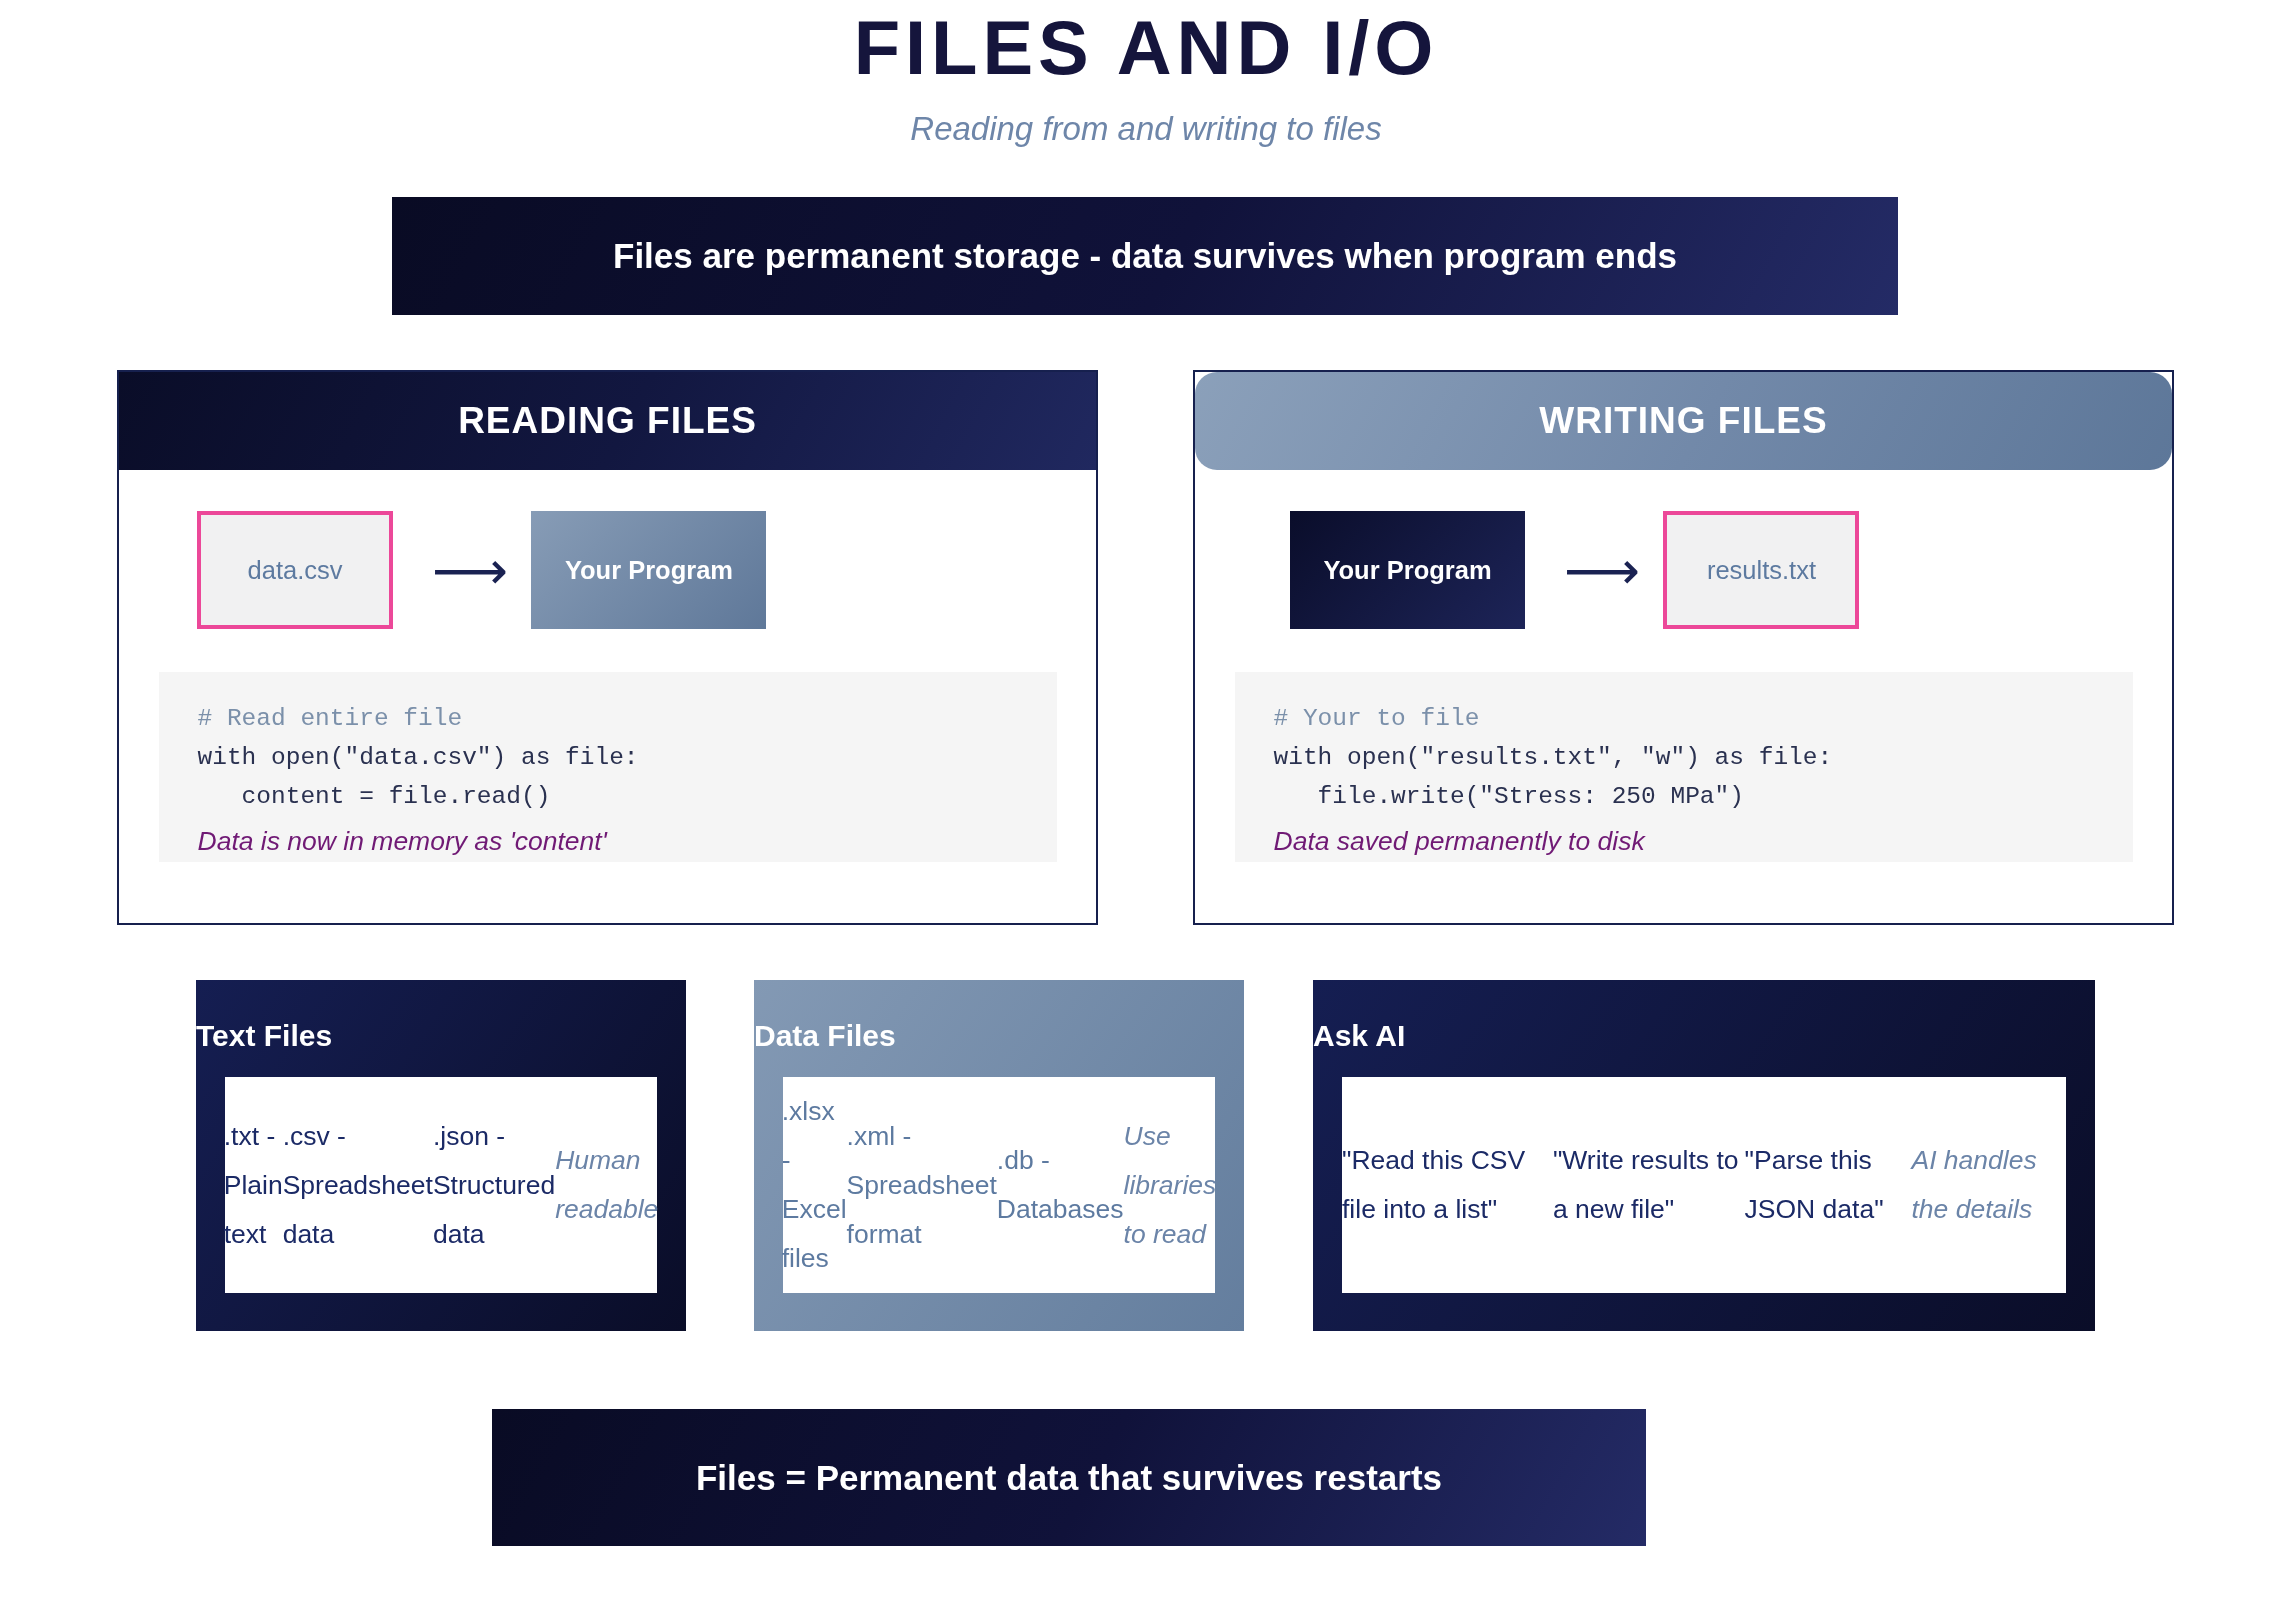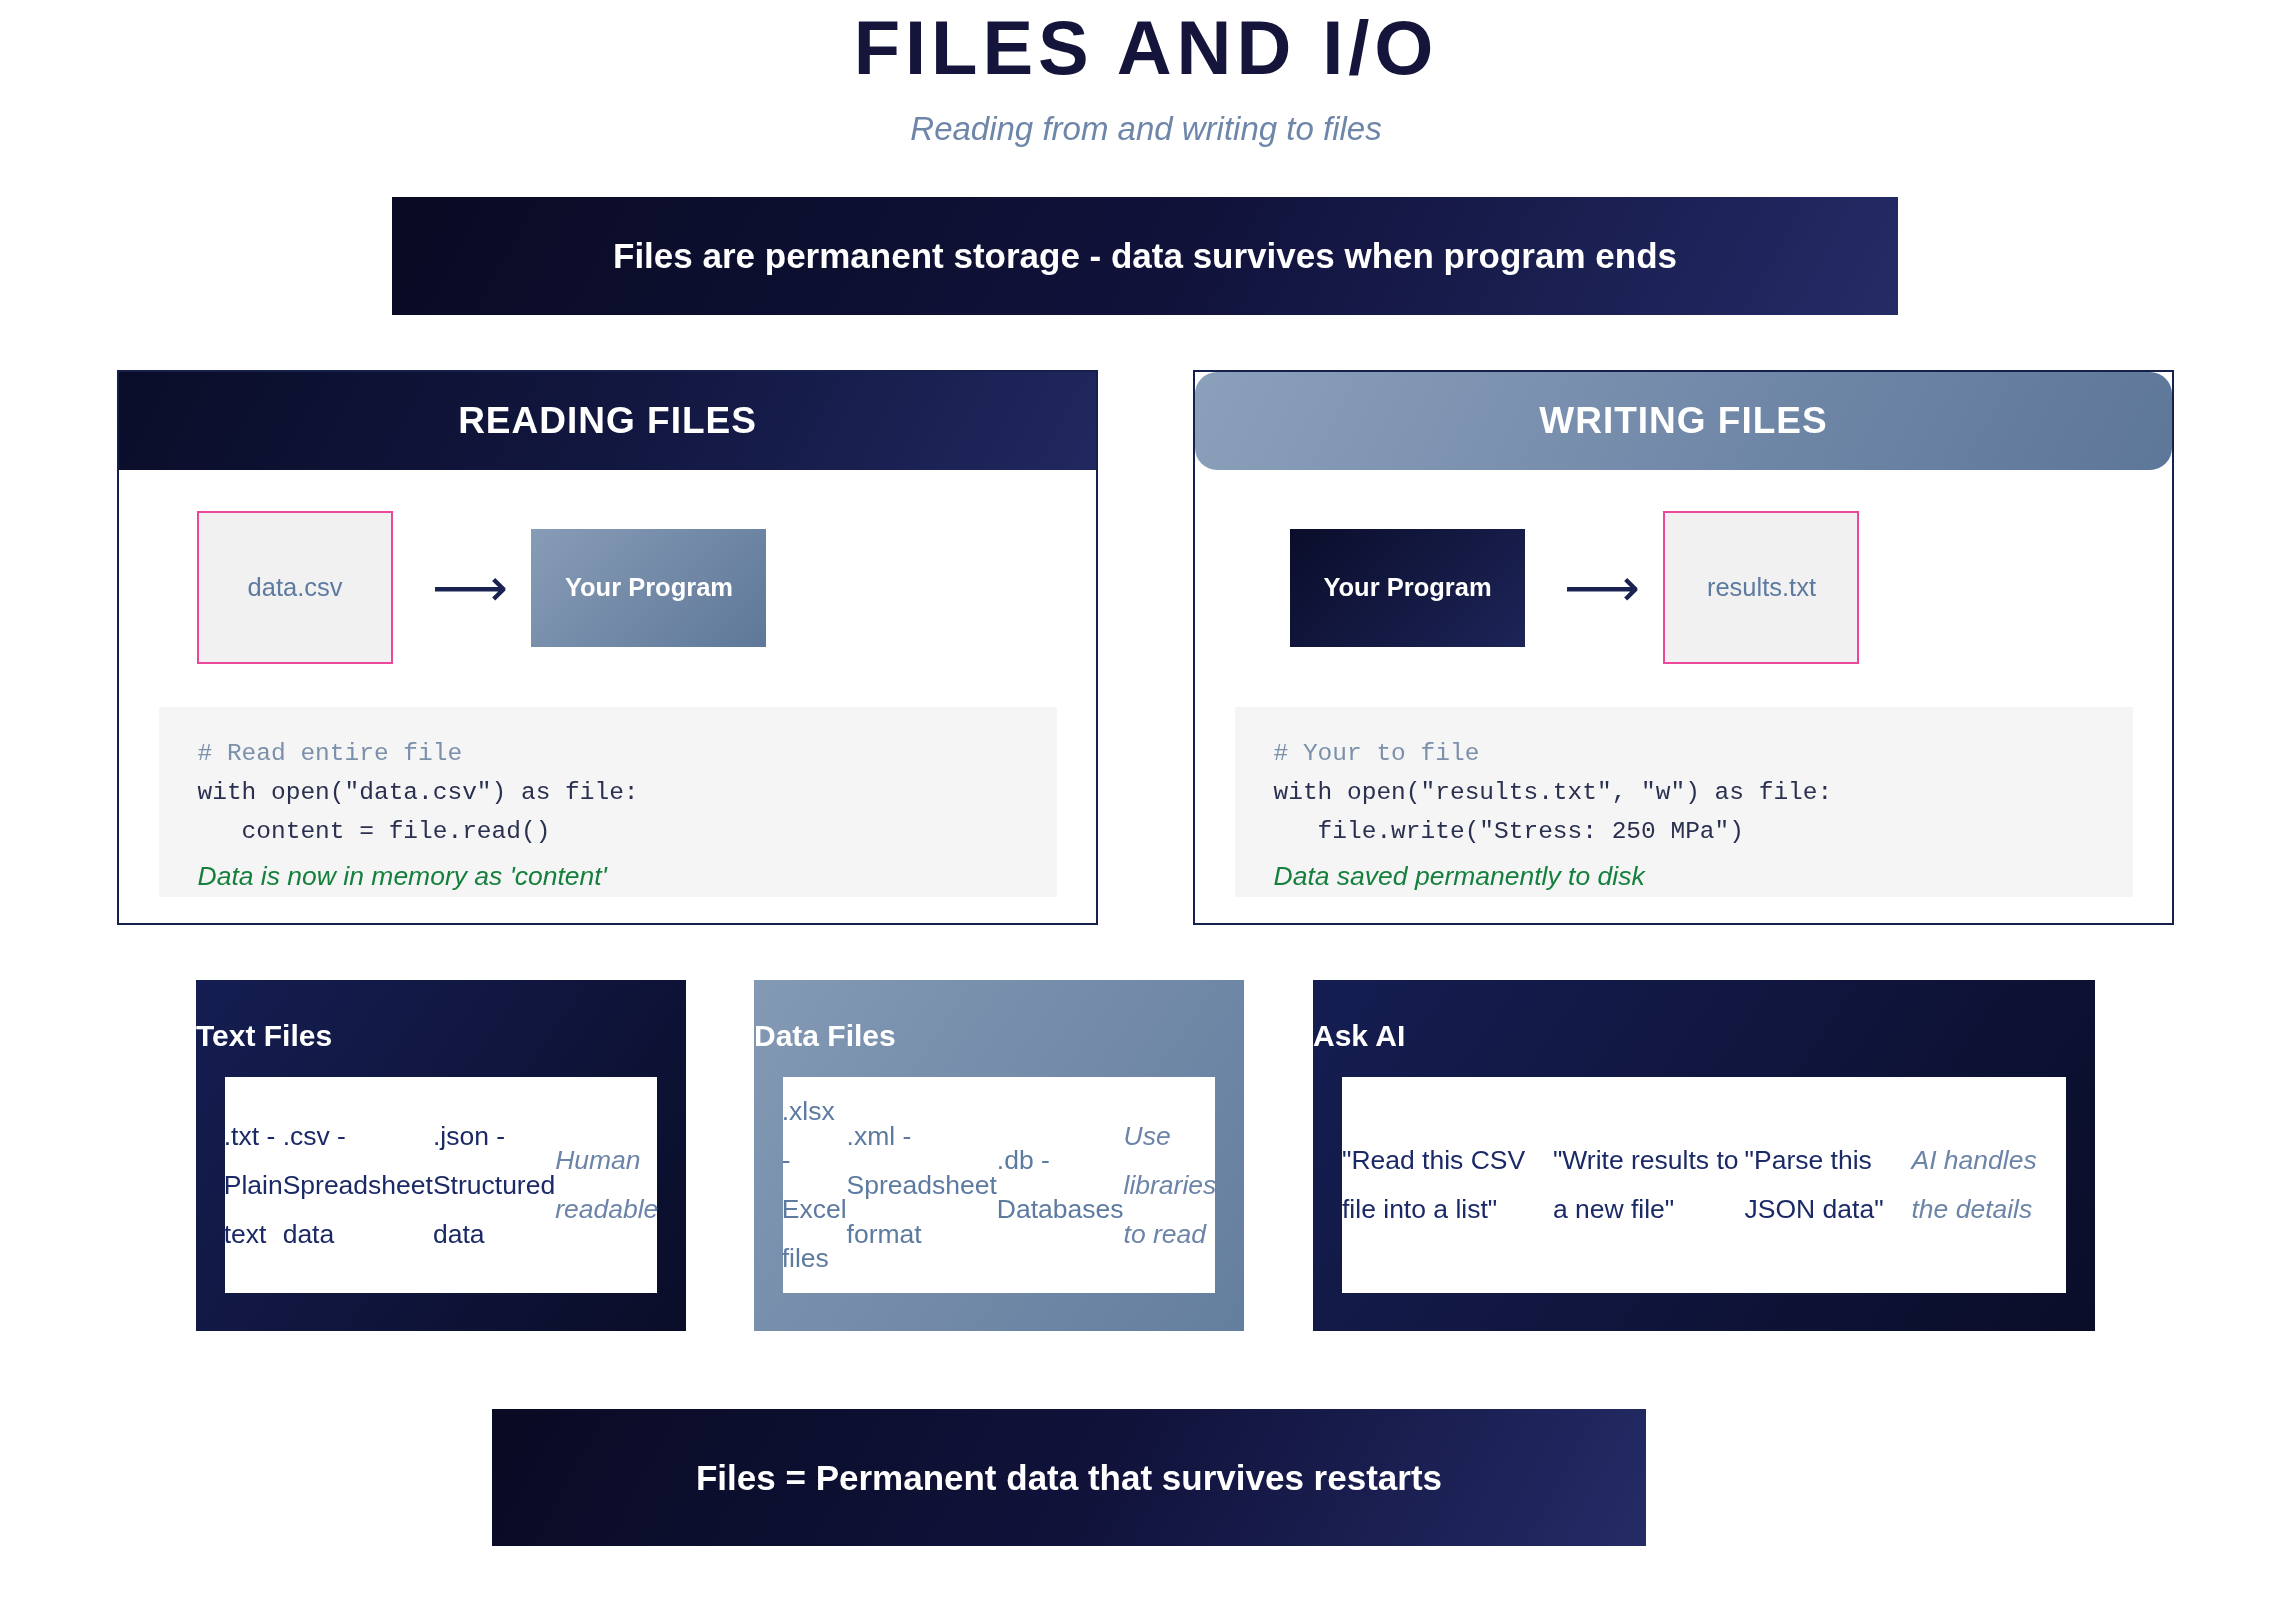--- a/index.html
+++ b/index.html
@@ -35,42 +35,42 @@
     height:98px; display:flex; align-items:center; justify-content:center;
     color:#ffffff; font-size:37px; font-weight:bold; letter-spacing:1px;
   }
   .navy-grad   { background:linear-gradient(118deg,#0a0d28 0%,#121740 52%,#20285f 100%); }
   .steel-grad  { background:linear-gradient(118deg,#8ba0ba 0%,#7289a9 52%,#5d7799 100%);border-radius:22px; }
 
   .flow-row { display:flex; align-items:center; margin-top:41px; }
   .panel.reading .flow-row { margin-left:78px; }
   .panel.writing .flow-row { margin-left:95px; }
   .file-box {
-    width:196px; height:153px; box-sizing:border-box;
-    background:#f1f1f2; border:2px solid #ec4899; color:#5d7aa0;
+    width:196px; height:118px; box-sizing:border-box;
+    background:#f1f1f2; border:4px solid #ec4899; color:#5d7aa0;
     font-size:25.5px; display:flex; align-items:center; justify-content:center;
   }
   .program-box {
     width:235px; height:118px; display:flex; align-items:center; justify-content:center;
     color:#ffffff; font-weight:bold; font-size:25.5px;
   }
   .program-steel { background:linear-gradient(135deg,#879cb6 0%,#5f7899 100%); }
   .program-navy  { background:linear-gradient(135deg,#0a0d2a 0%,#1d2458 100%); }
   .flow-arrow { font-size:53px; color:#1a2252; margin:0 23.5px 0 39px; line-height:1; }
 
   .code-block {
     margin:43px auto 0 auto; width:898px; height:190px; box-sizing:border-box;
     background:#f5f5f5; padding:27.4px 0 0 39px;
   }
   .code-line {
     font-family:"Liberation Mono","DejaVu Sans Mono",monospace;
     font-size:24.5px; line-height:39px; color:#2a3150; white-space:pre;
   }
   .code-line.comment { color:#7b90aa; }
-  .code-note { font-size:26.5px; font-style:italic; color:#15803d; margin-top:9.8px; }
+  .code-note { font-size:26.5px; font-style:italic; color:#701a75; margin-top:9.8px; }
 
   .card { position:absolute; top:980px; height:351px; box-sizing:border-box; }
   .card.navy  { background:linear-gradient(125deg,#151e52 0%,#0a0d28 100%); }
   .card.steel { background:linear-gradient(125deg,#8399b4 0%,#647e9e 100%); }
   .card-text  { left:196px;  width:490px; }
   .card-data  { left:754px;  width:490px; }
   .card-ai    { left:1313px; width:782px; }
   .card-title {
     position:absolute; top:39px; left:0; width:100%; text-align:left;
     color:#ffffff; font-size:30px; font-weight:bold;

